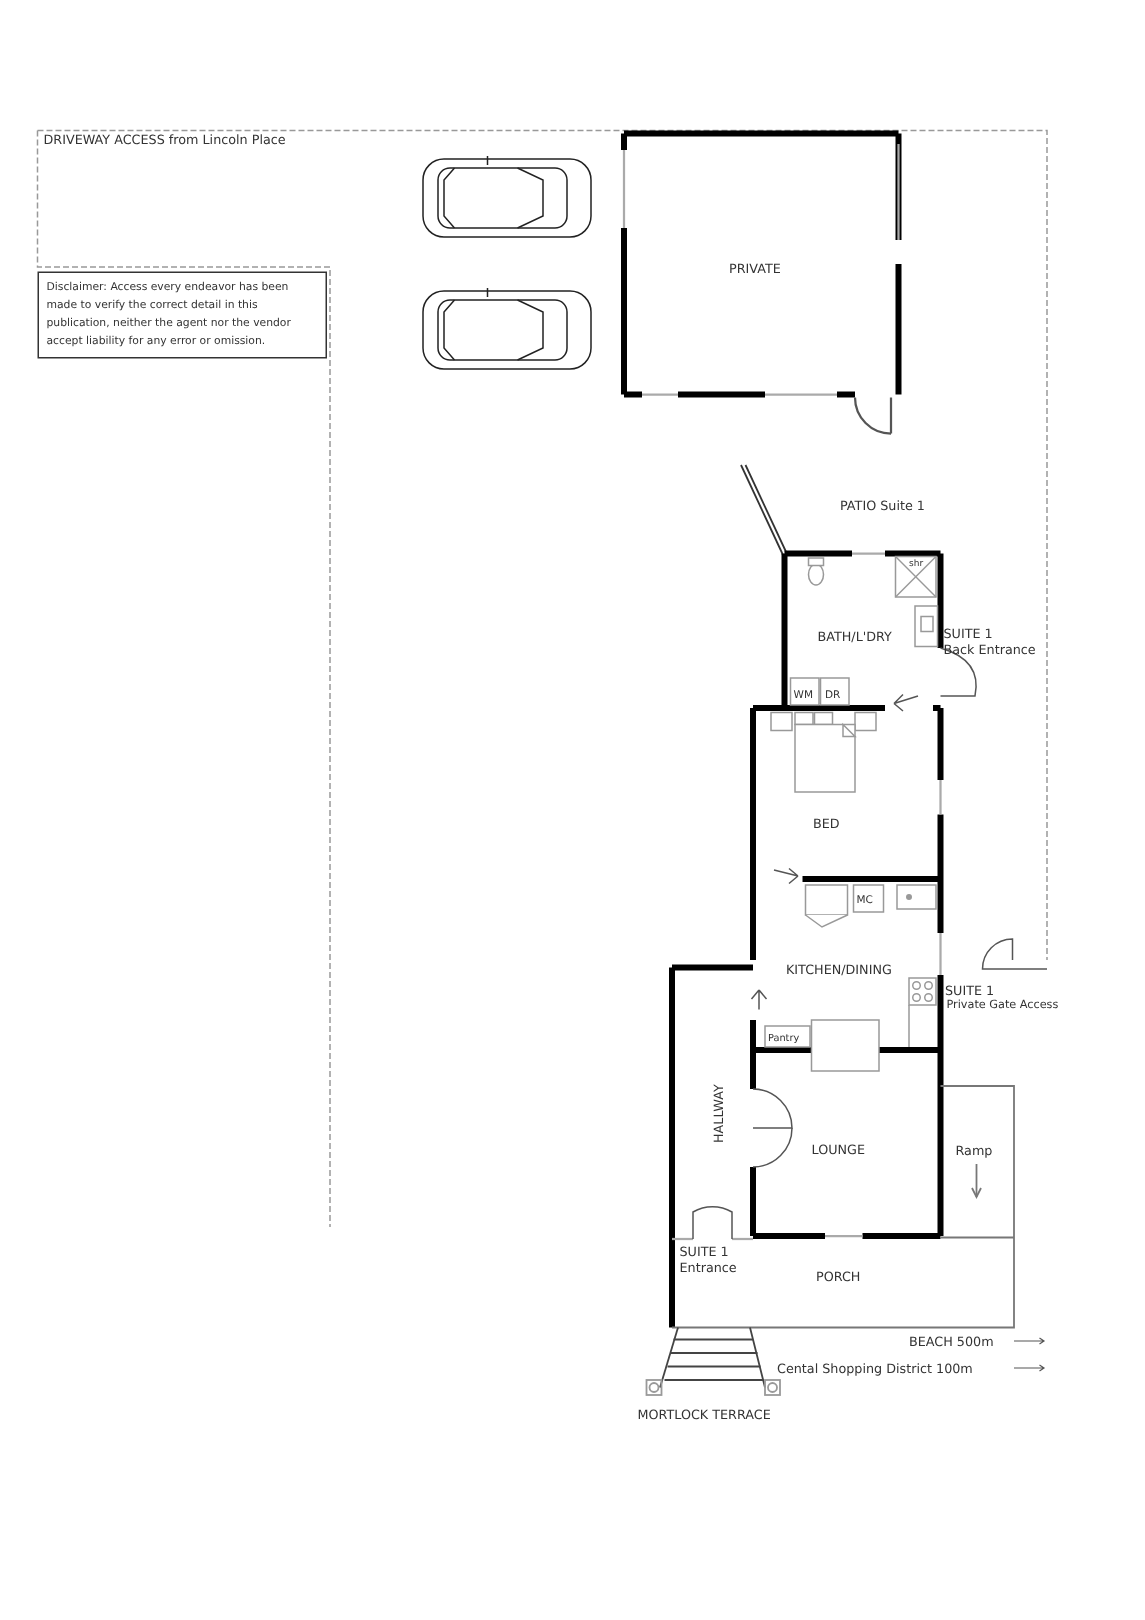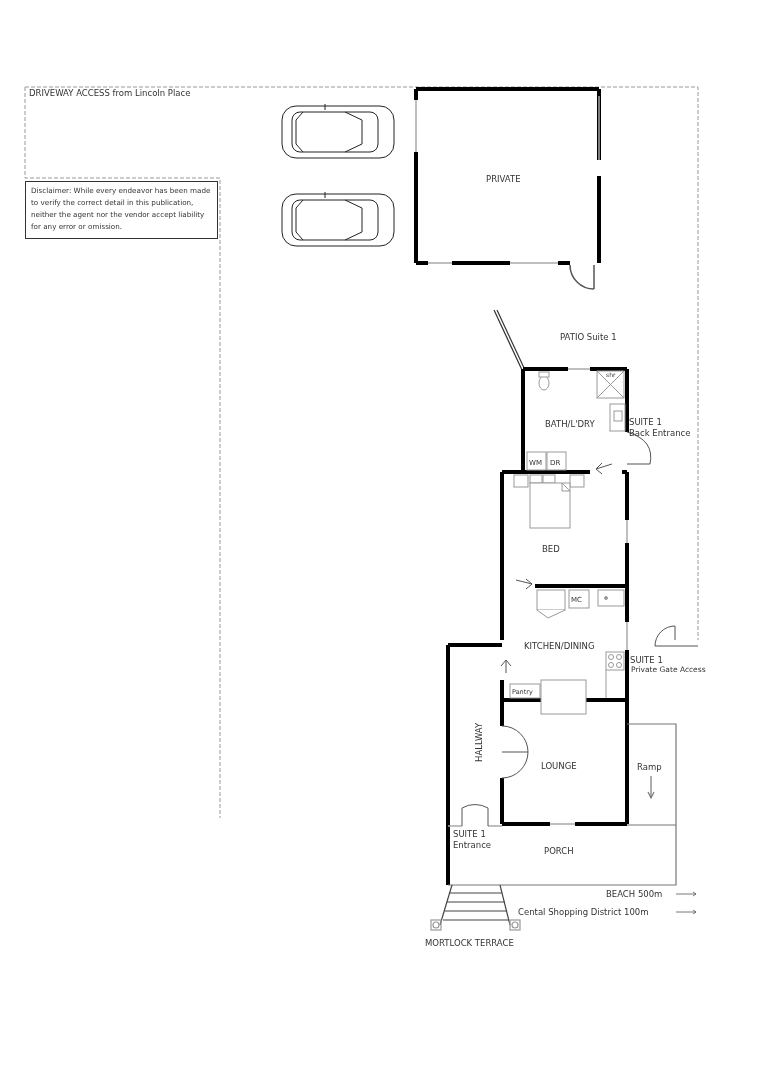--- a/index.html
+++ b/index.html
@@ -190,13 +190,13 @@
   <text class="lbl" x="544" y="854" font-size="8.5">PORCH</text>
   <text class="lbl" x="606" y="897" font-size="8.5">BEACH 500m</text>
   <text class="lbl" x="518" y="915" font-size="8.5">Cental Shopping District 100m</text>
   <g stroke="#555" stroke-width="0.8" fill="none">
     <path d="M676,894 L696,894 M693,892 L696,894 L693,896"></path>
     <path d="M676,912 L696,912 M693,910 L696,912 L693,914"></path>
   </g>
   <text class="lbl" x="425" y="946" font-size="8.5">MORTLOCK TERRACE</text>
 </svg>
 
-<div class="disc">Disclaimer: While every endeavor has been made to verify the correct detail in this publication, neither the agent nor the vendor accept liability for any error or omission.</div>
+<div class="disc">Disclaimer: Access every endeavor has been made to verify the correct detail in this publication, neither the agent nor the vendor accept liability for any error or omission.</div>
 
 </body></html>

